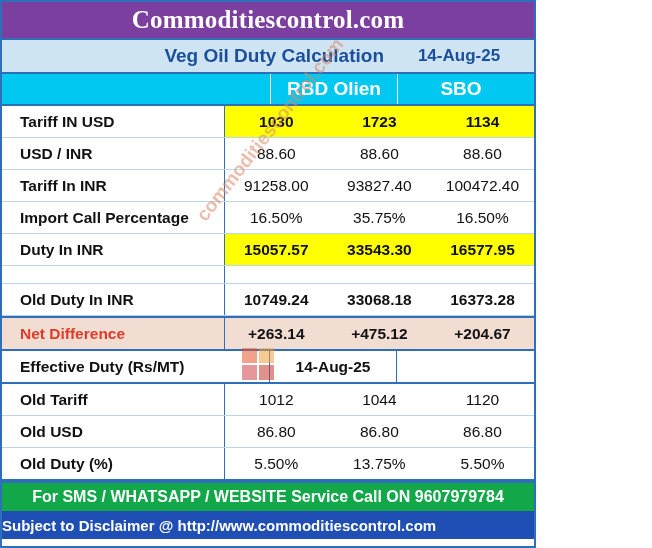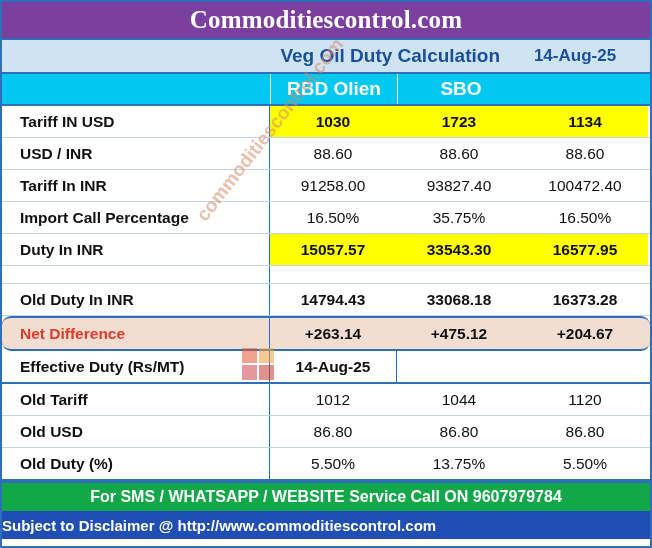--- a/index.html
+++ b/index.html
@@ -4,21 +4,21 @@
 <style>
   html,body{margin:0;padding:0;}
   body{
     width:652px;height:548px;
     background:#ffffff;
     font-family:"Liberation Sans", sans-serif;
     overflow:hidden;
   }
   .sheet{
     position:relative;
-    width:652px;height:548px;
+    width:536px;height:548px;
     box-sizing:border-box;
     border:2px solid #2f6fba;
     background:#ffffff;
   }
   
   .title-bar{
     height:36px;
     background:#7b3fa0;
     color:#ffffff;
     display:flex;align-items:center;justify-content:center;
@@ -75,21 +75,21 @@
   }
   .row .cell{
     width:126px;
     display:flex;align-items:center;justify-content:center;
     font-size:15.5px;
     color:#111111;
     box-sizing:border-box;
   }
   .row.bold .cell{font-weight:bold;}
   .row .cell.hl{background:#ffff00;font-weight:bold;}
-  .row.netdiff{background:#f2ddd3;border-radius:9px;}
+  .row.netdiff{background:#f2ddd3;}
   .row.netdiff .label{color:#e03a28;font-weight:bold;}
   .row.netdiff .cell{font-weight:bold;}
   .row.spacer{height:17px;border-bottom:1px solid #bcd6ea;background:#ffffff;}
   .row.spacer .label{border-right:1px solid #2f6fba;}
   .row.thicktop{border-top:2px solid #2f6fba;}
   .row.thickbottom{border-bottom:2px solid #2f6fba;}
   .eff-val{
     width:126px;display:flex;align-items:center;justify-content:center;
     font-size:15.5px;font-weight:bold;color:#111111;
     border-right:1px solid #2f6fba;
@@ -193,21 +193,21 @@
 
     <div class="row spacer">
       <div class="label"></div>
       <div class="cell"></div>
       <div class="cell"></div>
       <div class="cell"></div>
     </div>
 
     <div class="row bold">
       <div class="label">Old Duty In INR</div>
-      <div class="cell">14794.43</div>
+      <div class="cell">10749.24</div>
       <div class="cell">33068.18</div>
       <div class="cell">16373.28</div>
     </div>
 
     <div class="row netdiff thicktop thickbottom">
       <div class="label">Net Difference</div>
       <div class="cell">+263.14</div>
       <div class="cell">+475.12</div>
       <div class="cell">+204.67</div>
     </div>

